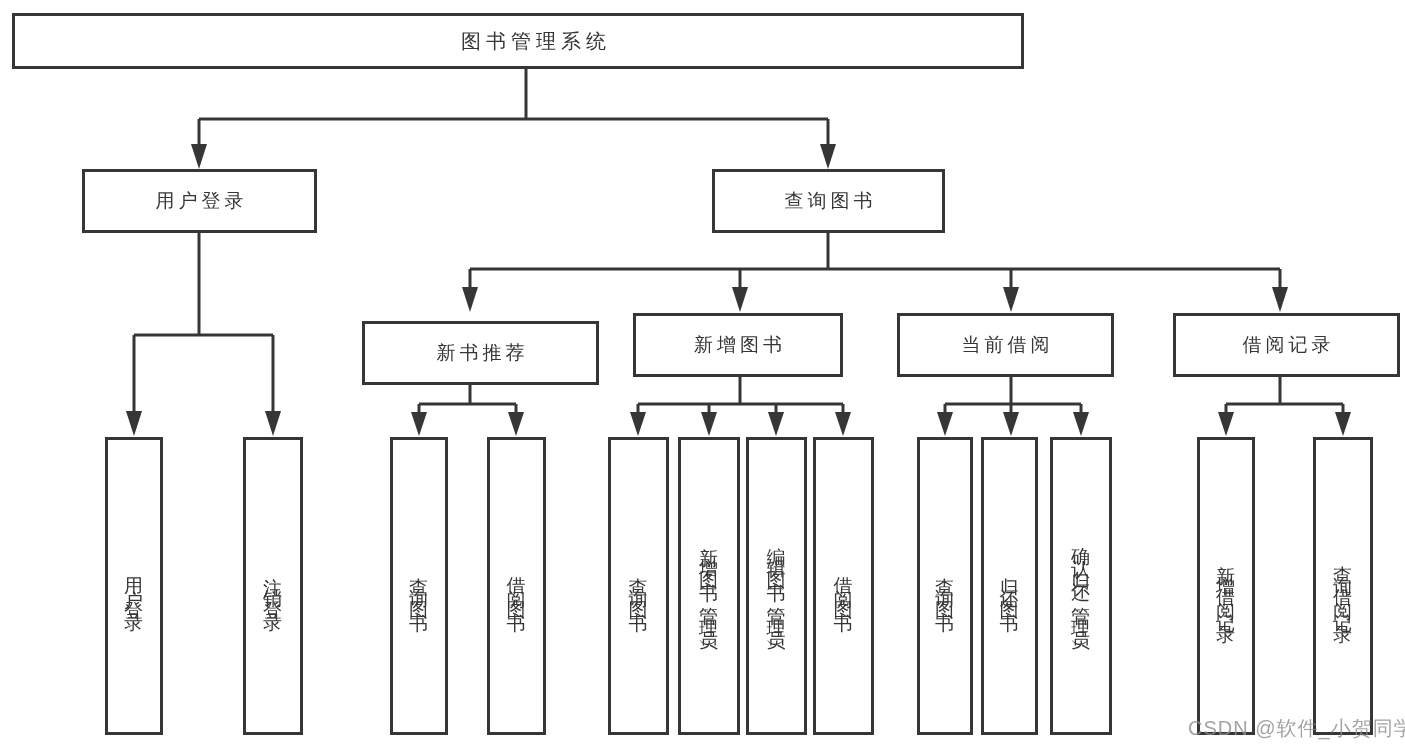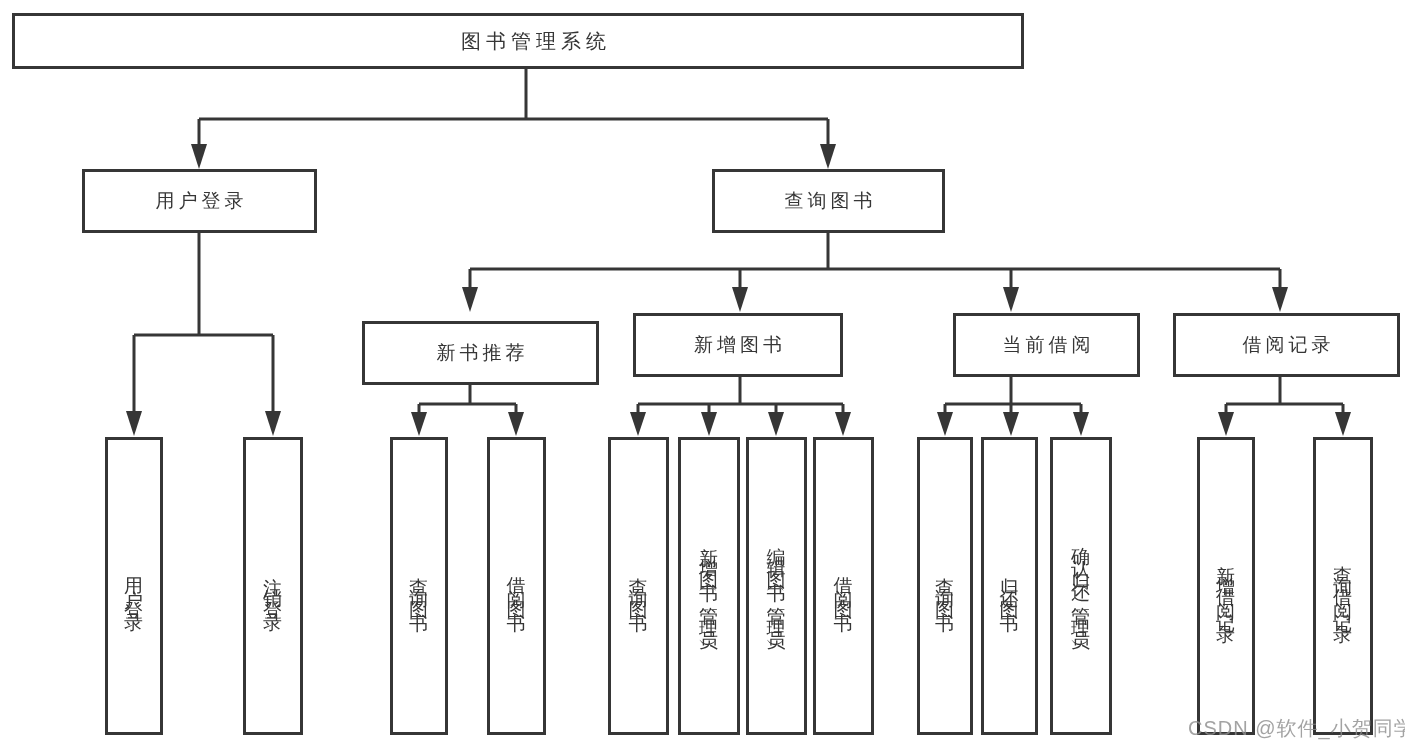--- a/index.html
+++ b/index.html
@@ -63,21 +63,21 @@
   <div class="box" style="left:712px;top:169px;width:233px;height:64px;">
     <span class="hlabel">查询图书</span>
   </div>
 
   <div class="box" style="left:362px;top:321px;width:237px;height:64px;justify-content:center;">
     <span class="hlabel">新书推荐</span>
   </div>
   <div class="box" style="left:633px;top:313px;width:210px;height:64px;">
     <span class="hlabel">新增图书</span>
   </div>
-  <div class="box" style="left:953px;top:313px;width:187px;height:64px;">
+  <div class="box" style="left:897px;top:313px;width:217px;height:64px;">
     <span class="hlabel">当前借阅</span>
   </div>
   <div class="box" style="left:1173px;top:313px;width:227px;height:64px;">
     <span class="hlabel">借阅记录</span>
   </div>
 
   <div class="box leaf" style="left:105px;top:437px;width:58px;height:298px;">
     <span class="vlabel">用户登录</span>
   </div>
   <div class="box leaf" style="left:243px;top:437px;width:60px;height:298px;">

